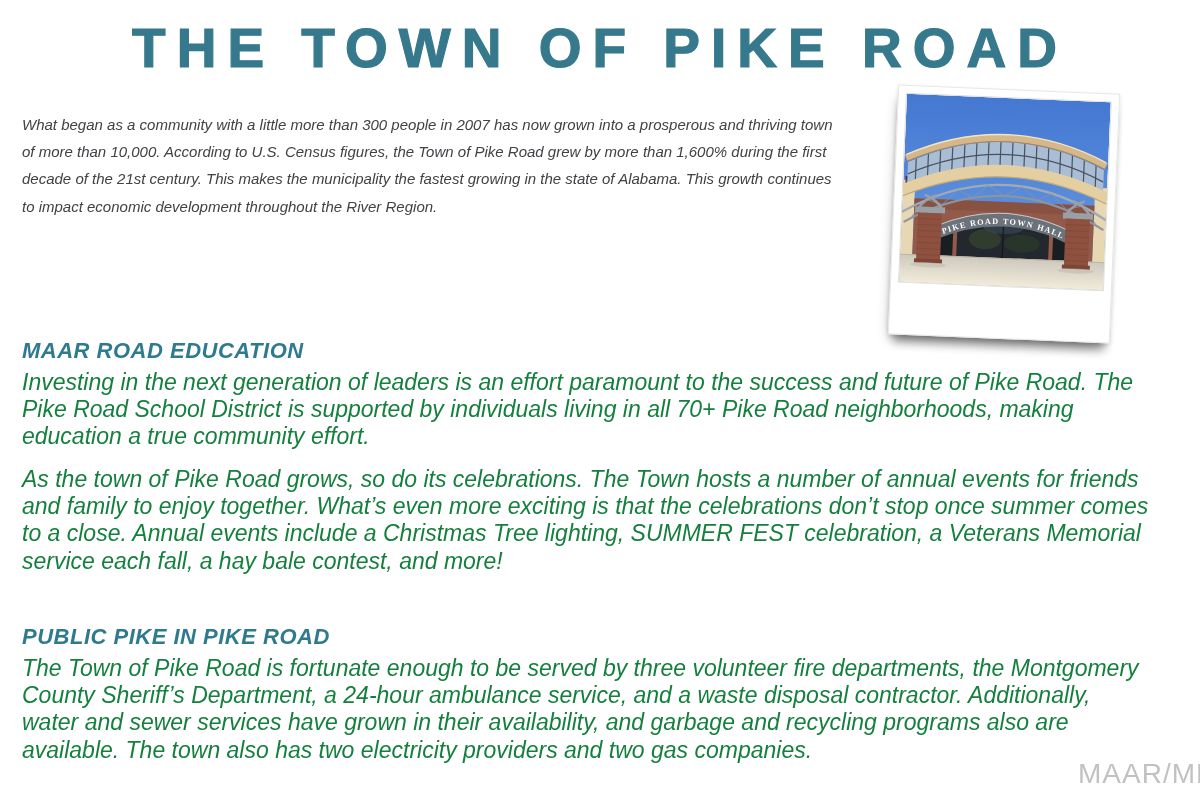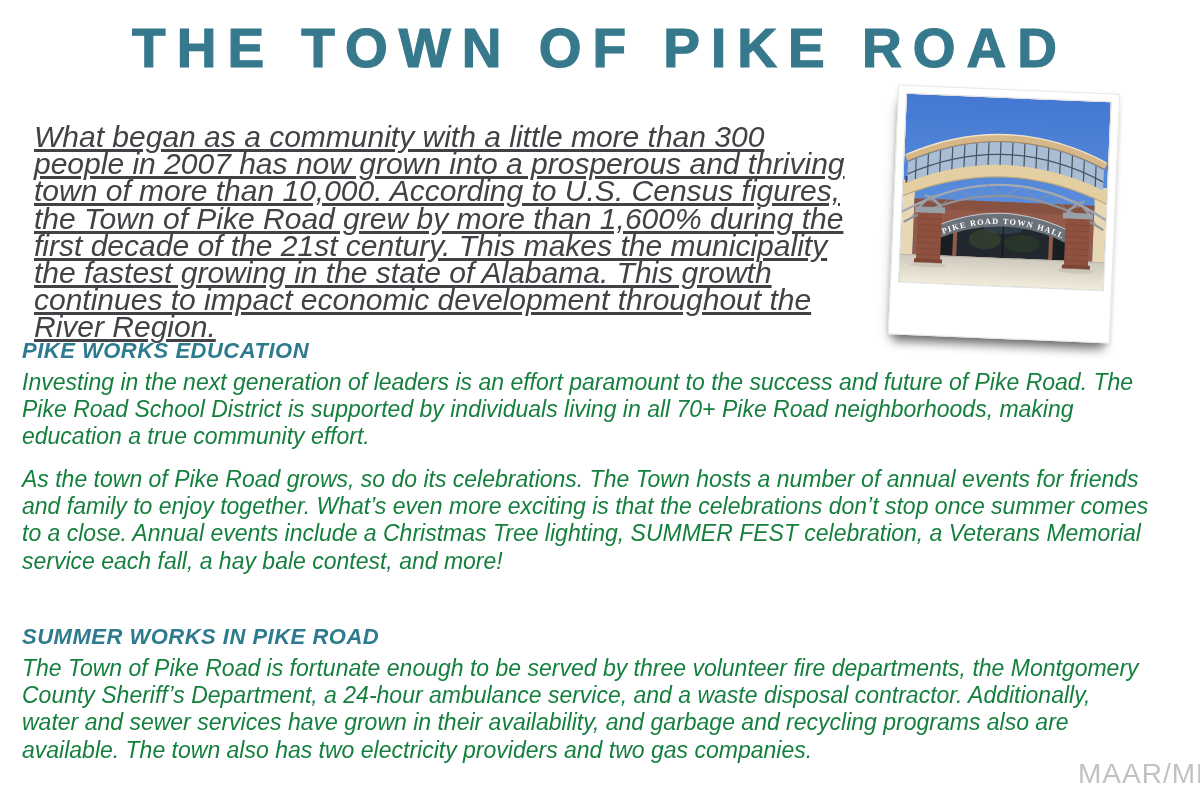--- a/index.html
+++ b/index.html
@@ -4,22 +4,22 @@
 <style>
   html,body{margin:0;padding:0;background:#ffffff;}
   body{width:1200px;height:802px;position:relative;overflow:hidden;
        font-family:"Liberation Sans", sans-serif;}
   .page{position:absolute;inset:0;background:#ffffff;border-radius:8px;}
 
   .title{position:absolute;top:16px;left:0;width:1200px;margin:0;text-align:center;
          font-size:55px;font-weight:bold;letter-spacing:11px;color:#37798c;
          -webkit-text-stroke:1.2px #37798c;white-space:nowrap;}
 
-  .intro{position:absolute;left:22px;top:111px;width:822px;margin:12px;
-         font-style:italic;font-size:30px;line-height:27.2px;color:#414146;text-decoration:underline;}
+  .intro{position:absolute;left:22px;top:111px;width:822px;margin:0;
+         font-style:italic;font-size:15px;line-height:27.2px;color:#414146;}
 
   .section{position:absolute;left:22px;width:1128px;}
   .sec-0{top:338px;}
   .sec-1{top:466px;}
   .sec-2{top:624px;}
   .section h2{margin:0 0 5px 0;font-size:22px;font-weight:bold;font-style:italic;
               color:#2e7a8e;letter-spacing:.5px;}
   .section p{margin:0;font-style:italic;font-size:23px;line-height:27.2px;color:#15803d;}
 
   .learn-more{position:absolute;left:874px;top:762px;font-style:italic;
@@ -158,28 +158,28 @@
         <rect x="161" y="112" width="30" height="6" fill="#9aa0a8"></rect>
         <rect x="164" y="118" width="24" height="48" fill="#8e5140"></rect>
         <path d="M164,124 h24 M164,130 h24 M164,136 h24 M164,142 h24 M164,148 h24 M164,154 h24 M164,160 h24" stroke="#76422f" stroke-width="0.8" opacity=".55"></path>
         <rect x="162" y="164" width="28" height="4" fill="#7d4536"></rect>
         <ellipse cx="176" cy="170" rx="18" ry="2.5" fill="#b9b5a8" opacity=".5"></ellipse>
       </g>
     </svg>
   </div>
 
   <section class="section sec-0">
-    <h2>PIKE WORKS EDUCATION</h2>
+    <h2>MAAR ROAD EDUCATION</h2>
     <p>Investing in the next generation of leaders is an effort paramount to the success and future of Pike Road. The Pike Road School District is supported by individuals living in all 70+ Pike Road neighborhoods, making education a true community effort.</p>
   </section>
 
   <section class="section sec-1">
     <p>As the town of Pike Road grows, so do its celebrations. The Town hosts a number of annual events for friends and family to enjoy together. What’s even more exciting is that the celebrations don’t stop once summer comes to a close. Annual events include a Christmas Tree lighting, SUMMER FEST celebration, a Veterans Memorial service each fall, a hay bale contest, and more!</p>
   </section>
 
   <section class="section sec-2">
-    <h2>SUMMER WORKS IN PIKE ROAD</h2>
+    <h2>PUBLIC PIKE IN PIKE ROAD</h2>
     <p>The Town of Pike Road is fortunate enough to be served by three volunteer fire departments, the Montgomery County Sheriff’s Department, a 24-hour ambulance service, and a waste disposal contractor. Additionally, water and sewer services have grown in their availability, and garbage and recycling programs also are available. The town also has two electricity providers and two gas companies.</p>
   </section>
 
   <div class="watermark">MAAR/MLS</div>
 
 </div>
 
 </body></html>

